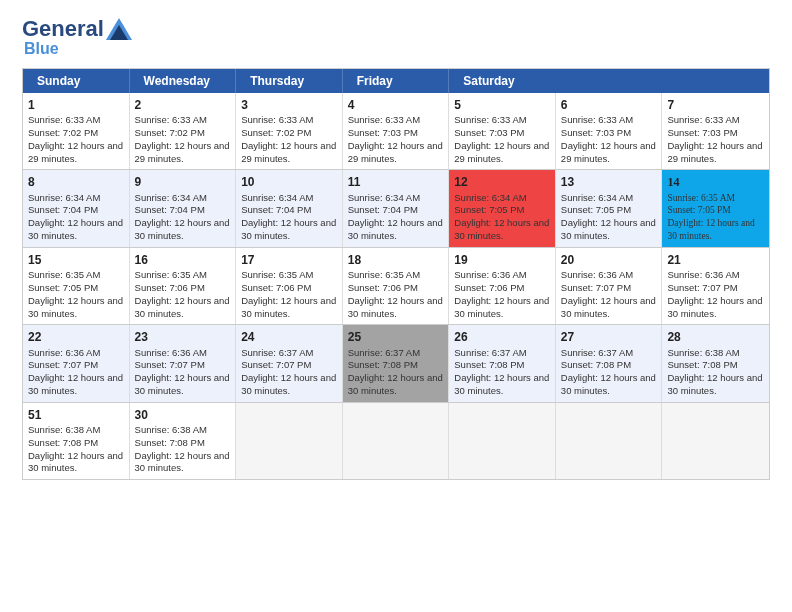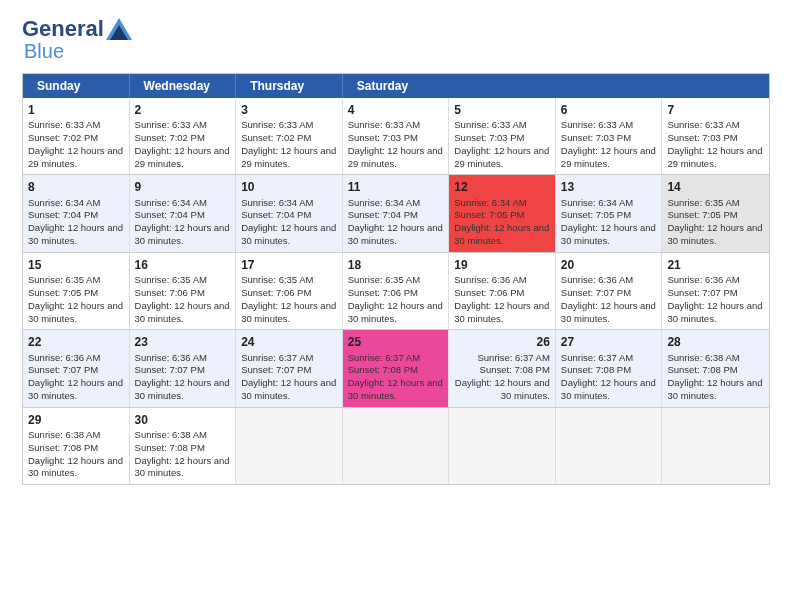--- a/index.html
+++ b/index.html
@@ -100,74 +100,75 @@
 <div class="page">
   <div class="header-row">
     <div class="logo">
   <div style="display:flex; align-items:center; line-height:1;">
     <span style="font-size:22px; font-weight:bold; color:#2a4a7f;">General</span>
     <svg width="26" height="22" viewBox="0 0 26 22" style="margin-left:2px;">
       <polygon points="13,0 26,22 0,22" fill="#4a90d9"></polygon>
       <polygon points="13,7 22,22 4,22" fill="#1a3a6a"></polygon>
     </svg>
   </div>
-  <div style="font-size:20px; font-weight:normal; color:#4a90d9; margin-top:0px; margin-left:2px;">Blue</div>
+  <div style="font-size:16px; font-weight:bold; color:#4a90d9; margin-top:0px; margin-left:2px;">Blue</div>
 </div>
     <div class="title-block">
       <h1></h1>
       <h2></h2>
     </div>
   </div>
 
   <div class="calendar">
     <div class="cal-header">
     <div class="cal-header-cell">Sunday</div>
         <div class="cal-header-cell">Wednesday</div>
         <div class="cal-header-cell">Thursday</div>
+        <div class="cal-header-cell">Friday</div>
         <div class="cal-header-cell">Saturday</div>
       </div>
     <div class="cal-body">
     <div class="cal-row">
           <div class="cal-cell"><span class="day-num">1</span><span>Sunrise: 6:33 AM</span><br><span>Sunset: 7:02 PM</span><br><span>Daylight: 12 hours and 29 minutes.</span></div>
           <div class="cal-cell"><span class="day-num">2</span><span>Sunrise: 6:33 AM</span><br><span>Sunset: 7:02 PM</span><br><span>Daylight: 12 hours and 29 minutes.</span></div>
           <div class="cal-cell"><span class="day-num">3</span><span>Sunrise: 6:33 AM</span><br><span>Sunset: 7:02 PM</span><br><span>Daylight: 12 hours and 29 minutes.</span></div>
           <div class="cal-cell"><span class="day-num">4</span><span>Sunrise: 6:33 AM</span><br><span>Sunset: 7:03 PM</span><br><span>Daylight: 12 hours and 29 minutes.</span></div>
           <div class="cal-cell"><span class="day-num">5</span><span>Sunrise: 6:33 AM</span><br><span>Sunset: 7:03 PM</span><br><span>Daylight: 12 hours and 29 minutes.</span></div>
           <div class="cal-cell"><span class="day-num">6</span><span>Sunrise: 6:33 AM</span><br><span>Sunset: 7:03 PM</span><br><span>Daylight: 12 hours and 29 minutes.</span></div>
           <div class="cal-cell"><span class="day-num">7</span><span>Sunrise: 6:33 AM</span><br><span>Sunset: 7:03 PM</span><br><span>Daylight: 12 hours and 29 minutes.</span></div>
         </div>
         <div class="cal-row">
           <div class="cal-cell" style="background: rgb(237, 241, 251);"><span class="day-num">8</span><span>Sunrise: 6:34 AM</span><br><span>Sunset: 7:04 PM</span><br><span>Daylight: 12 hours and 30 minutes.</span></div>
           <div class="cal-cell" style="background: rgb(237, 241, 251);"><span class="day-num">9</span><span>Sunrise: 6:34 AM</span><br><span>Sunset: 7:04 PM</span><br><span>Daylight: 12 hours and 30 minutes.</span></div>
           <div class="cal-cell" style="background: rgb(237, 241, 251);"><span class="day-num">10</span><span>Sunrise: 6:34 AM</span><br><span>Sunset: 7:04 PM</span><br><span>Daylight: 12 hours and 30 minutes.</span></div>
           <div class="cal-cell" style="background: rgb(237, 241, 251);"><span class="day-num">11</span><span>Sunrise: 6:34 AM</span><br><span>Sunset: 7:04 PM</span><br><span>Daylight: 12 hours and 30 minutes.</span></div>
           <div class="cal-cell" style="background: #ef4444;"><span class="day-num">12</span><span>Sunrise: 6:34 AM</span><br><span>Sunset: 7:05 PM</span><br><span>Daylight: 12 hours and 30 minutes.</span></div>
           <div class="cal-cell" style="background: rgb(237, 241, 251);"><span class="day-num">13</span><span>Sunrise: 6:34 AM</span><br><span>Sunset: 7:05 PM</span><br><span>Daylight: 12 hours and 30 minutes.</span></div>
-          <div class="cal-cell" style="background: #e5e5e5;"><span class="day-num">14</span><span>Sunrise: 6:35 AM</span><br><span>Sunset: 7:05 PM</span><br><span>Daylight: 12 hours and 30 minutes.</span></div>
+          <div class="cal-cell" style="background: #0ea5e9; font-family: Liberation Serif, serif;"><span class="day-num">14</span><span>Sunrise: 6:35 AM</span><br><span>Sunset: 7:05 PM</span><br><span>Daylight: 12 hours and 30 minutes.</span></div>
         </div>
         <div class="cal-row">
           <div class="cal-cell"><span class="day-num">15</span><span>Sunrise: 6:35 AM</span><br><span>Sunset: 7:05 PM</span><br><span>Daylight: 12 hours and 30 minutes.</span></div>
           <div class="cal-cell"><span class="day-num">16</span><span>Sunrise: 6:35 AM</span><br><span>Sunset: 7:06 PM</span><br><span>Daylight: 12 hours and 30 minutes.</span></div>
           <div class="cal-cell"><span class="day-num">17</span><span>Sunrise: 6:35 AM</span><br><span>Sunset: 7:06 PM</span><br><span>Daylight: 12 hours and 30 minutes.</span></div>
           <div class="cal-cell"><span class="day-num">18</span><span>Sunrise: 6:35 AM</span><br><span>Sunset: 7:06 PM</span><br><span>Daylight: 12 hours and 30 minutes.</span></div>
           <div class="cal-cell"><span class="day-num">19</span><span>Sunrise: 6:36 AM</span><br><span>Sunset: 7:06 PM</span><br><span>Daylight: 12 hours and 30 minutes.</span></div>
           <div class="cal-cell"><span class="day-num">20</span><span>Sunrise: 6:36 AM</span><br><span>Sunset: 7:07 PM</span><br><span>Daylight: 12 hours and 30 minutes.</span></div>
           <div class="cal-cell"><span class="day-num">21</span><span>Sunrise: 6:36 AM</span><br><span>Sunset: 7:07 PM</span><br><span>Daylight: 12 hours and 30 minutes.</span></div>
         </div>
         <div class="cal-row">
           <div class="cal-cell" style="background: rgb(237, 241, 251);"><span class="day-num">22</span><span>Sunrise: 6:36 AM</span><br><span>Sunset: 7:07 PM</span><br><span>Daylight: 12 hours and 30 minutes.</span></div>
           <div class="cal-cell" style="background: rgb(237, 241, 251);"><span class="day-num">23</span><span>Sunrise: 6:36 AM</span><br><span>Sunset: 7:07 PM</span><br><span>Daylight: 12 hours and 30 minutes.</span></div>
           <div class="cal-cell" style="background: rgb(237, 241, 251);"><span class="day-num">24</span><span>Sunrise: 6:37 AM</span><br><span>Sunset: 7:07 PM</span><br><span>Daylight: 12 hours and 30 minutes.</span></div>
-          <div class="cal-cell" style="background: #ec4899;"><span class="day-num">25</span><span>Sunrise: 6:37 AM</span><br><span>Sunset: 7:08 PM</span><br><span>Daylight: 12 hours and 30 minutes.</span></div>
-          <div class="cal-cell" style="background: rgb(237, 241, 251); text-align: right;"><span class="day-num">26</span><span>Sunrise: 6:37 AM</span><br><span>Sunset: 7:08 PM</span><br><span>Daylight: 12 hours and 30 minutes.</span></div>
+          <div class="cal-cell" style="background: #a3a3a3;"><span class="day-num">25</span><span>Sunrise: 6:37 AM</span><br><span>Sunset: 7:08 PM</span><br><span>Daylight: 12 hours and 30 minutes.</span></div>
+          <div class="cal-cell" style="background: rgb(237, 241, 251);"><span class="day-num">26</span><span>Sunrise: 6:37 AM</span><br><span>Sunset: 7:08 PM</span><br><span>Daylight: 12 hours and 30 minutes.</span></div>
           <div class="cal-cell" style="background: rgb(237, 241, 251);"><span class="day-num">27</span><span>Sunrise: 6:37 AM</span><br><span>Sunset: 7:08 PM</span><br><span>Daylight: 12 hours and 30 minutes.</span></div>
           <div class="cal-cell" style="background: rgb(237, 241, 251);"><span class="day-num">28</span><span>Sunrise: 6:38 AM</span><br><span>Sunset: 7:08 PM</span><br><span>Daylight: 12 hours and 30 minutes.</span></div>
         </div>
         <div class="cal-row">
-          <div class="cal-cell"><span class="day-num">29</span><span>Sunrise: 6:38 AM</span><br><span>Sunset: 7:08 PM</span><br><span>Daylight: 12 hours and 30 minutes.</span></div>
+          <div class="cal-cell"><span class="day-num">51</span><span>Sunrise: 6:38 AM</span><br><span>Sunset: 7:08 PM</span><br><span>Daylight: 12 hours and 30 minutes.</span></div>
           <div class="cal-cell"><span class="day-num">30</span><span>Sunrise: 6:38 AM</span><br><span>Sunset: 7:08 PM</span><br><span>Daylight: 12 hours and 30 minutes.</span></div>
           <div class="cal-cell empty"></div>
           <div class="cal-cell empty"></div>
           <div class="cal-cell empty"></div>
           <div class="cal-cell empty"></div>
           <div class="cal-cell empty"></div>
         </div>
       </div>
   </div>
 </div>

